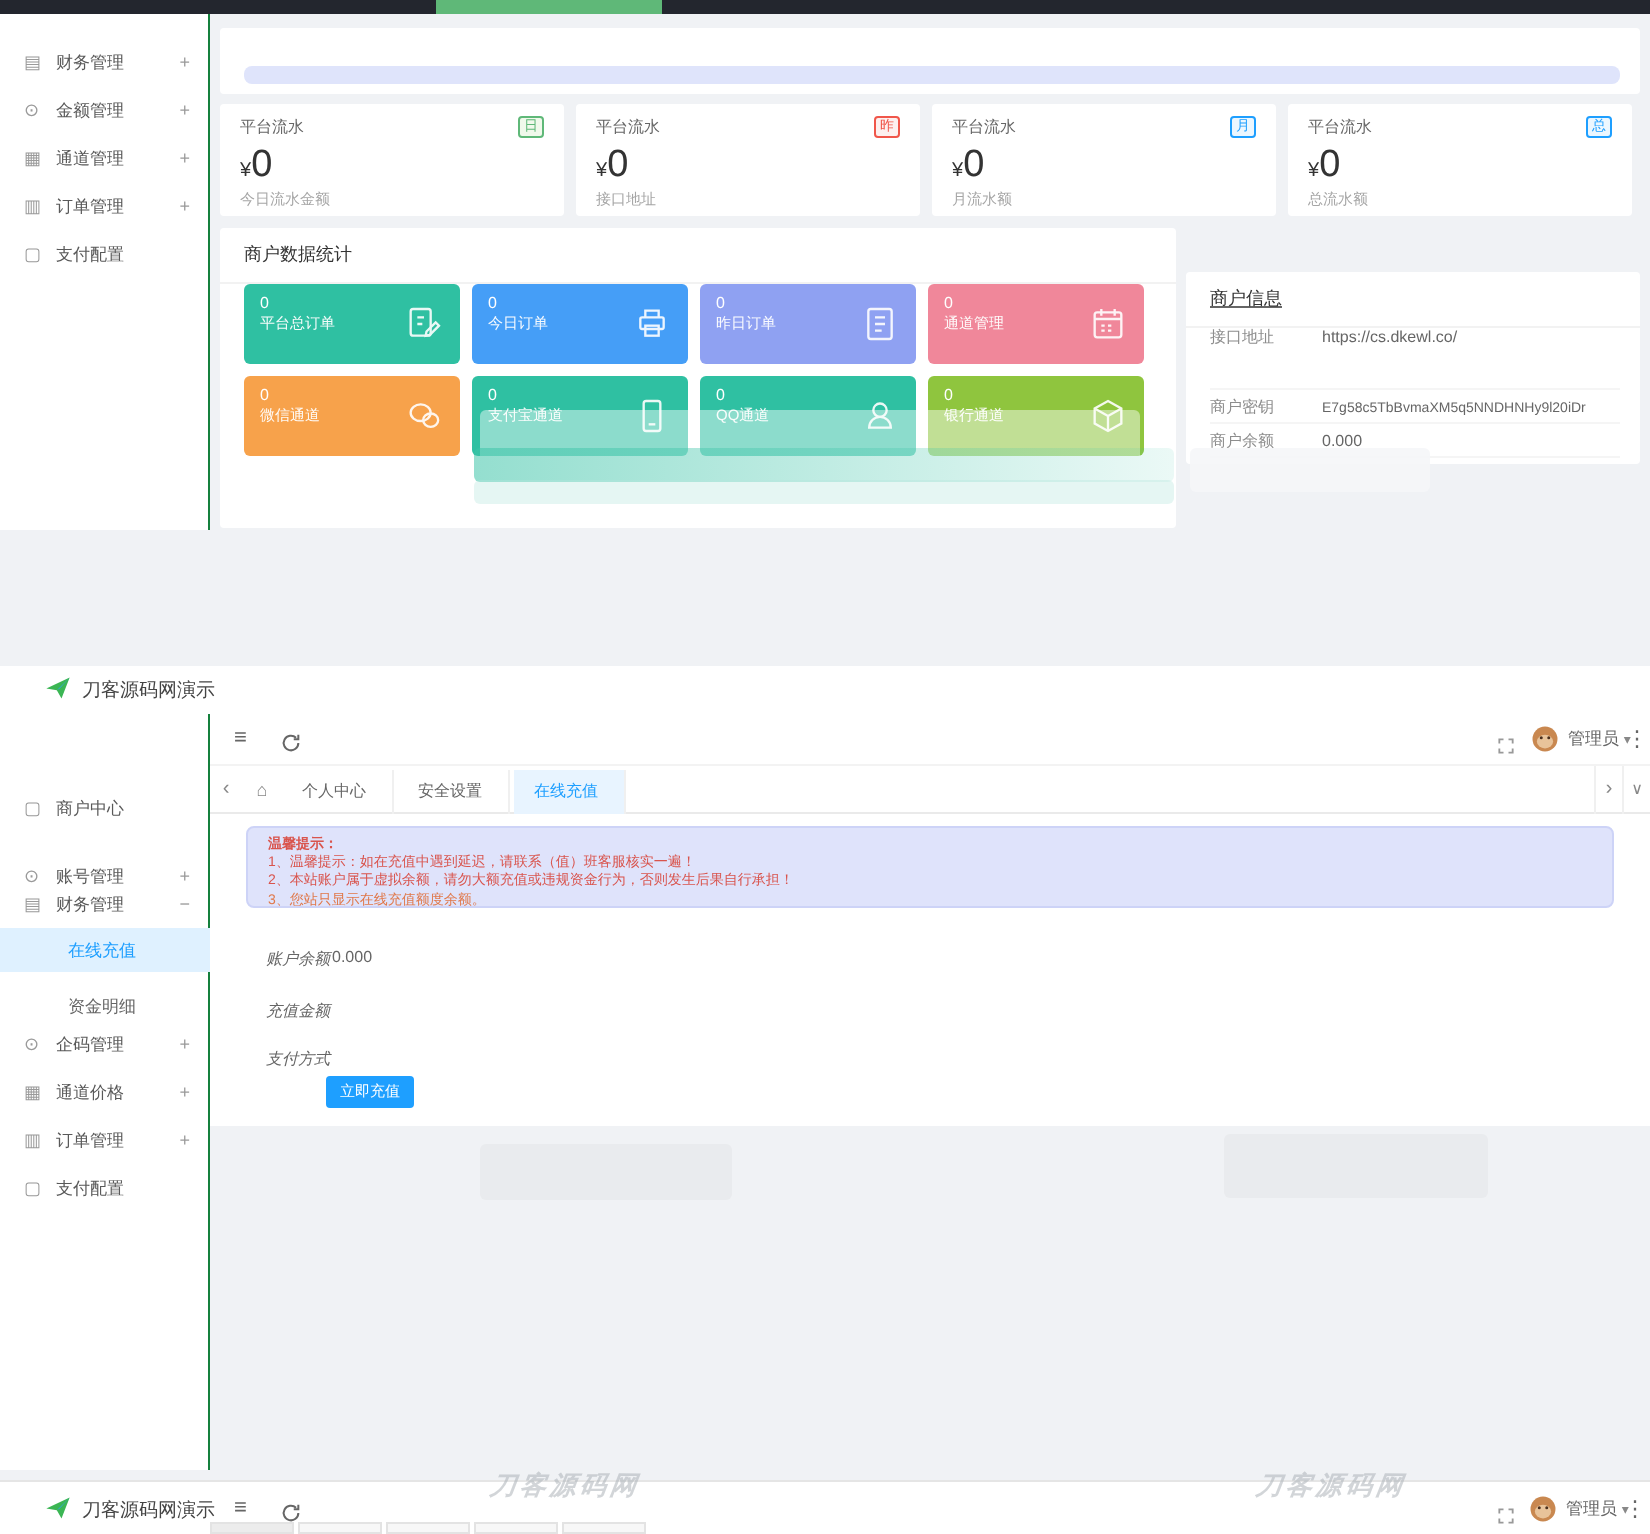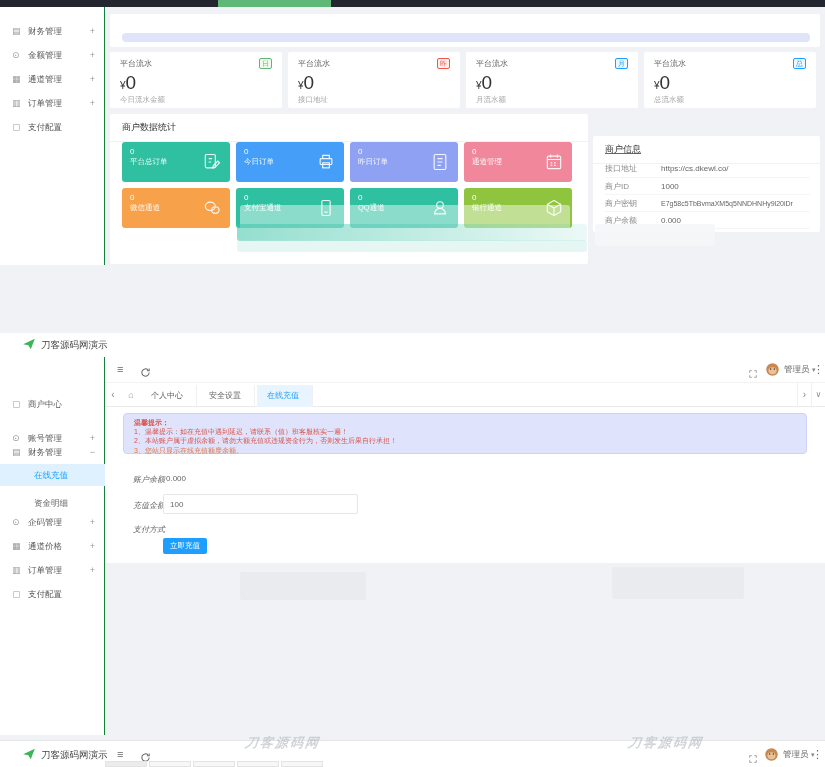--- a/index.html
+++ b/index.html
@@ -207,21 +207,20 @@
     <div class="tile-l">银行通道</div>
     <span class="tile-ic"><svg width="20" height="20" viewBox="0 0 24 24" fill="none" stroke="#fff" stroke-width="1.4">
           <path d="M12 3l8 4.5v9L12 21l-8-4.5v-9z"></path>
           <path d="M12 12l8-4.5M12 12L4 7.5M12 12v9"></path>
         </svg></span>
   </div>
 
   <div class="abs card" style="left:593px;top:136px;width:227px;height:96px;overflow:hidden;text-decoration:underline;">
     <div class="panel-h">商户信息</div>
     <div class="m-row" style="top:24px;border-top:none;"><span class="m-lab">接口地址</span><span class="m-val">https://cs.dkewl.co/</span></div>
-    <div class="m-row" style="top:41px;"><span class="m-lab">商户ID</span><span class="m-val">1000</span></div>
     <div class="m-row" style="top:58px;"><span class="m-lab">商户密钥</span><span class="m-val" style="font-size:7px;">E7g58c5TbBvmaXM5q5NNDHNHy9l20iDr</span></div>
     <div class="m-row" style="top:75px;"><span class="m-lab">商户余额</span><span class="m-val">0.000</span></div>
     <div class="m-row" style="top:92px;"><span class="m-lab">商户费率</span></div>
   </div>
 
   <div class="patch" style="left:240px;top:205px;width:330px;height:30px;background:rgba(255,255,255,.45);"></div>
   <div class="patch" style="left:237px;top:224px;width:350px;height:17px;background:linear-gradient(90deg,rgba(60,196,168,.55),rgba(60,196,168,.10));"></div>
   <div class="patch" style="left:237px;top:240px;width:350px;height:12px;background:rgba(180,230,220,.35);"></div>
   <div class="patch" style="left:595px;top:224px;width:120px;height:22px;background:rgba(245,246,248,.9);"></div>
 
@@ -299,21 +298,20 @@
   <div class="notice">
     <div class="n-t">温馨提示：</div>
     <div class="n-l">1、温馨提示：如在充值中遇到延迟，请联系（值）班客服核实一遍！</div>
     <div class="n-l">2、本站账户属于虚拟余额，请勿大额充值或违规资金行为，否则发生后果自行承担！</div>
     <div class="n-l n-l3">3、您站只显示在线充值额度余额。</div>
   </div>
 
   <span class="f-lab" style="top:474px;">账户余额</span>
   <span class="f-val" style="top:474px;">0.000</span>
   <span class="f-lab" style="top:500px;">充值金额</span>
-  <input class="f-input" value="100" style="">
   <span class="f-lab" style="top:524px;">支付方式</span>
   <button class="btn">立即充值</button>
 
   <div class="patch" style="left:240px;top:572px;width:126px;height:28px;background:#e9ebee;"></div>
   <div class="patch" style="left:612px;top:567px;width:132px;height:32px;background:#e9ebee;"></div>
 
   <div class="abs band" style="left:0;top:740px;width:825px;height:27px;border-top:1px solid #e5e5e5;">
     <div class="abs logo" style="left:22px;top:6px;">
       <span><svg width="14" height="14" viewBox="0 0 24 24">
             <path d="M2 12.5L22 3l-7 18-4-7z" fill="#3bb654"></path>

